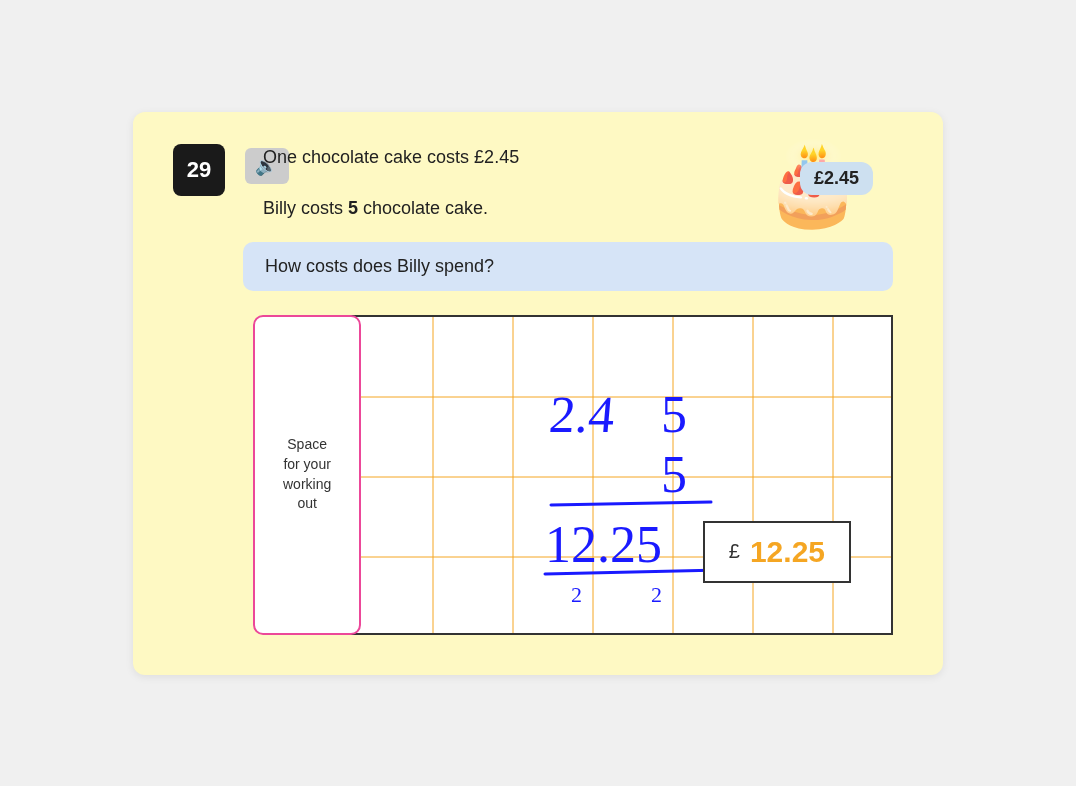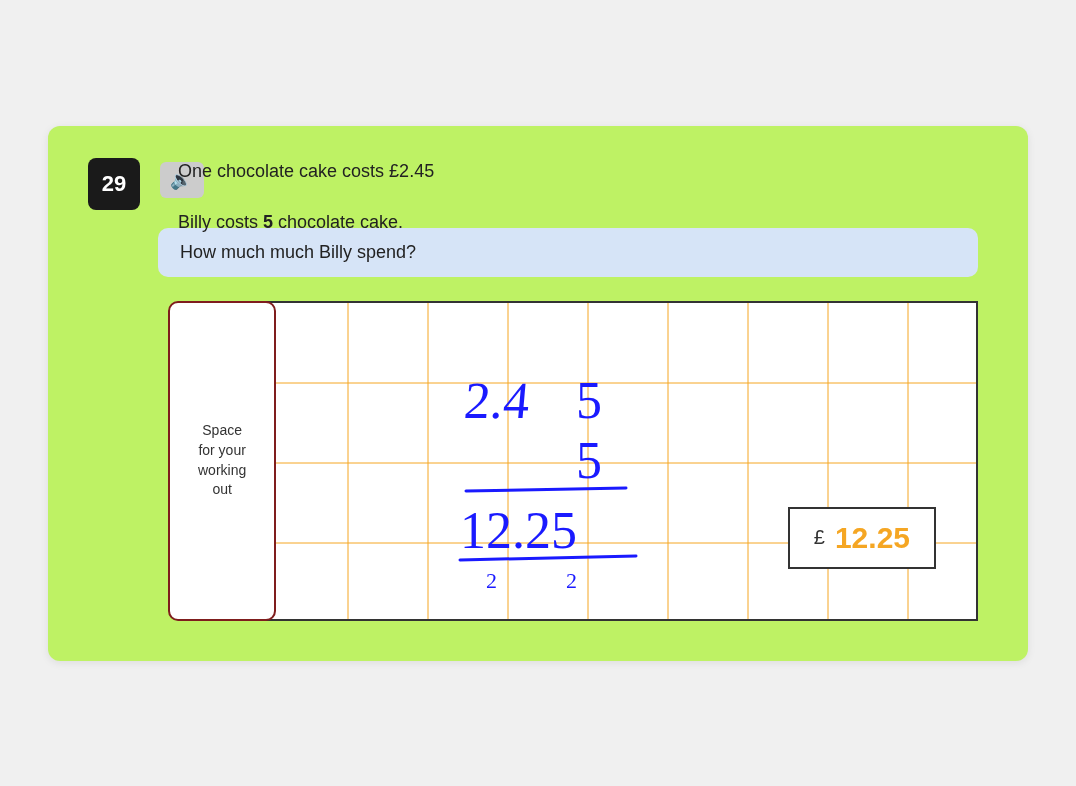--- a/index.html
+++ b/index.html
@@ -6,24 +6,24 @@
     body {
       background: #f0f0f0;
       font-family: Arial, sans-serif;
       display: flex;
       justify-content: center;
       align-items: center;
       min-height: 786px;
       width: 1076px;
     }
     .card {
-      background: #bef264;
+      background: #fef9c3;
       border-radius: 12px;
       padding: 32px 40px 40px 40px;
-      width: 980px;
+      width: 810px;
       box-shadow: 0 2px 8px rgba(0,0,0,0.08);
       position: relative;
     }
     .header-row {
       display: flex;
       align-items: flex-start;
       gap: 20px;
       margin-bottom: 18px;
     }
     .question-number {
@@ -98,21 +98,21 @@
       margin-top: 10px;
     }
     .work-area-wrapper {
       display: flex;
       align-items: stretch;
       gap: 0;
       position: relative;
     }
     .space-label {
       background: #fff;
-      border: 2px solid #7f1d1d;
+      border: 2px solid #ec4899;
       border-radius: 10px;
       padding: 10px 28px;
       font-size: 14px;
       color: #333;
       text-align: center;
       line-height: 1.4;
       display: flex;
       align-items: center;
       justify-content: center;
       min-width: 80px;
@@ -173,24 +173,28 @@
       <div class="audio-btn" style="width:44px;height:36px;display:inline-flex;align-items:center;justify-content:center;background:#ccc;border-radius:6px;margin-bottom:2px;">
         <span class="audio-icon">🔈</span>
       </div>
     </div>
     <div class="question-text-block" style="position:absolute;left:130px;top:32px;">
       <div class="question-line">One chocolate cake costs £2.45</div>
       <div class="question-line">
         <span>Billy costs </span><b>5</b><span> chocolate cake.</span>
       </div>
     </div>
+    <div class="cake-area" style="margin-left:auto; margin-right:40px; position:relative;">
+      <div style="font-size:80px; line-height:1;">🎂</div>
+      <div class="price-bubble" style="position:absolute;right:-10px;top:18px;">£2.45</div>
+    </div>
   </div>
 
   <div style="margin-left: 70px; margin-right: 10px;">
-    <div class="question-box">How much much Billy spend?</div>
+    <div class="question-box">How costs does Billy spend?</div>
 
     <div class="work-area-wrapper">
       <div class="space-label">Space<br>for your<br>working<br>out</div>
       <div class="grid-container">
 
         <svg class="grid-lines" xmlns="http://www.w3.org/2000/svg" width="100%" height="100%">
 
           <line x1="80" y1="0" x2="80" y2="320" stroke="#f5a623" stroke-width="1"></line>
           <line x1="160" y1="0" x2="160" y2="320" stroke="#f5a623" stroke-width="1"></line>
           <line x1="240" y1="0" x2="240" y2="320" stroke="#f5a623" stroke-width="1"></line>

